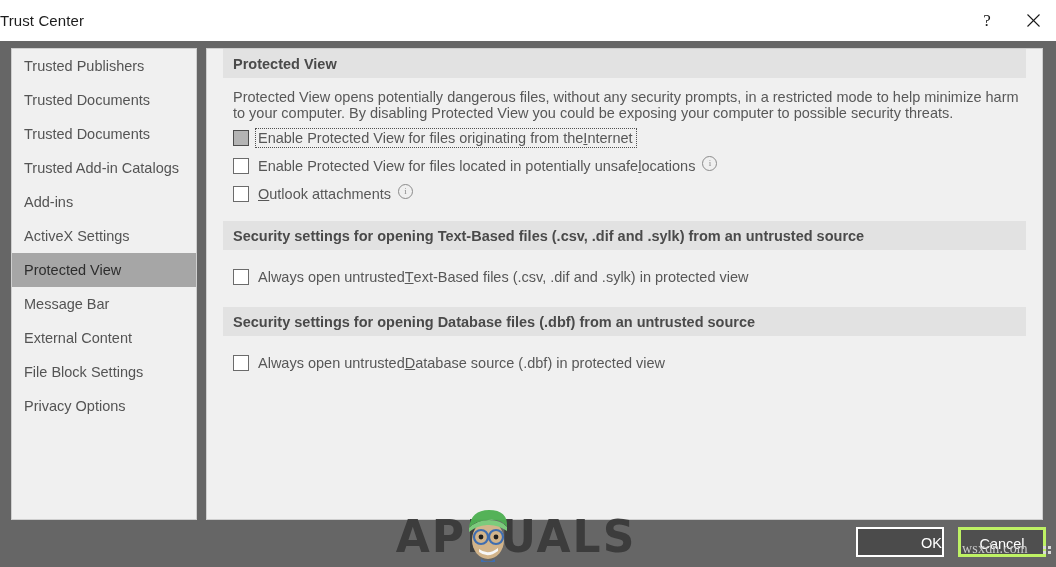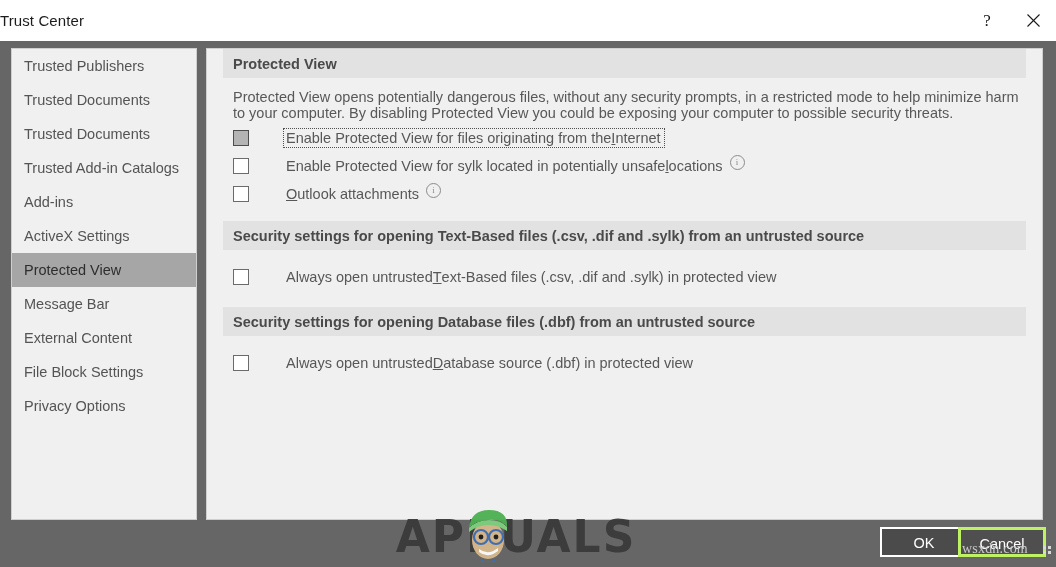--- a/index.html
+++ b/index.html
@@ -157,22 +157,22 @@
     background: #b4b4b4;
     border: 1px solid #4d4d4d;
   }
 
   .check-label {
     font-size: 14.5px;
     color: #575757;
     white-space: nowrap;
     padding: 1px 3px 1px 2px;
     display: inline-flex;
-    box-sizing: border-box;
-    margin-left: 28px;
+    align-items: center;
+    box-sizing: border-box;
   }
   .check-label.focused {
     outline: 1px dotted #4f4f4f;
     outline-offset: 0px;
   }
   .check-label u { text-decoration: underline; }
 
   .info-icon {
     display: inline-block;
     width: 13px;
@@ -212,23 +212,24 @@
     font-size: 14.5px;
     font-family: "Liberation Sans", sans-serif;
     border: 1px solid #6f6f6f;
     box-sizing: border-box;
     cursor: default;
     padding: 0;
     line-height: 28px;
     text-align: center;
   }
   .dlg-btn.ok {
-    left: 880px;
+    left: 856px;
     border: 2px solid #ffffff;
     background: #4b4b4b;
+    text-align: right;
   }
   .dlg-btn.cancel {
     left: 958px;
     background: #4f4f4f;
     border: 3px solid #bef264;
   }
 
   
   .watermark-appuals {
     position: absolute;
@@ -354,21 +355,21 @@
         <span class="check-label focused">
           <span>Enable Protected View for files originating from the </span>
             <u>I</u>
             <span>nternet</span>
         </span>
       </div>
 
       <div class="check-row">
         <span class="checkbox"></span>
         <span class="check-label">
-          <span>Enable Protected View for sylk located in potentially unsafe </span>
+          <span>Enable Protected View for files located in potentially unsafe </span>
             <u>l</u>
             <span>ocations</span>
           <span class="info-icon">i</span>
         </span>
       </div>
 
       <div class="check-row">
         <span class="checkbox"></span>
         <span class="check-label">
             <u>O</u>

